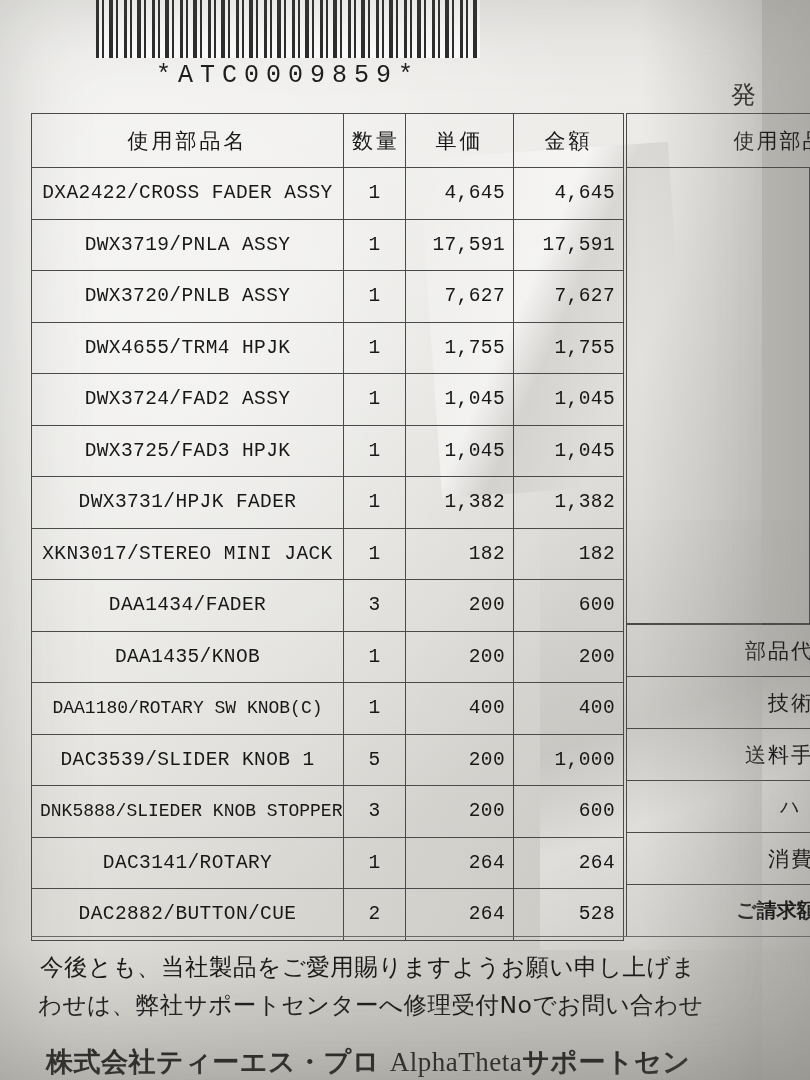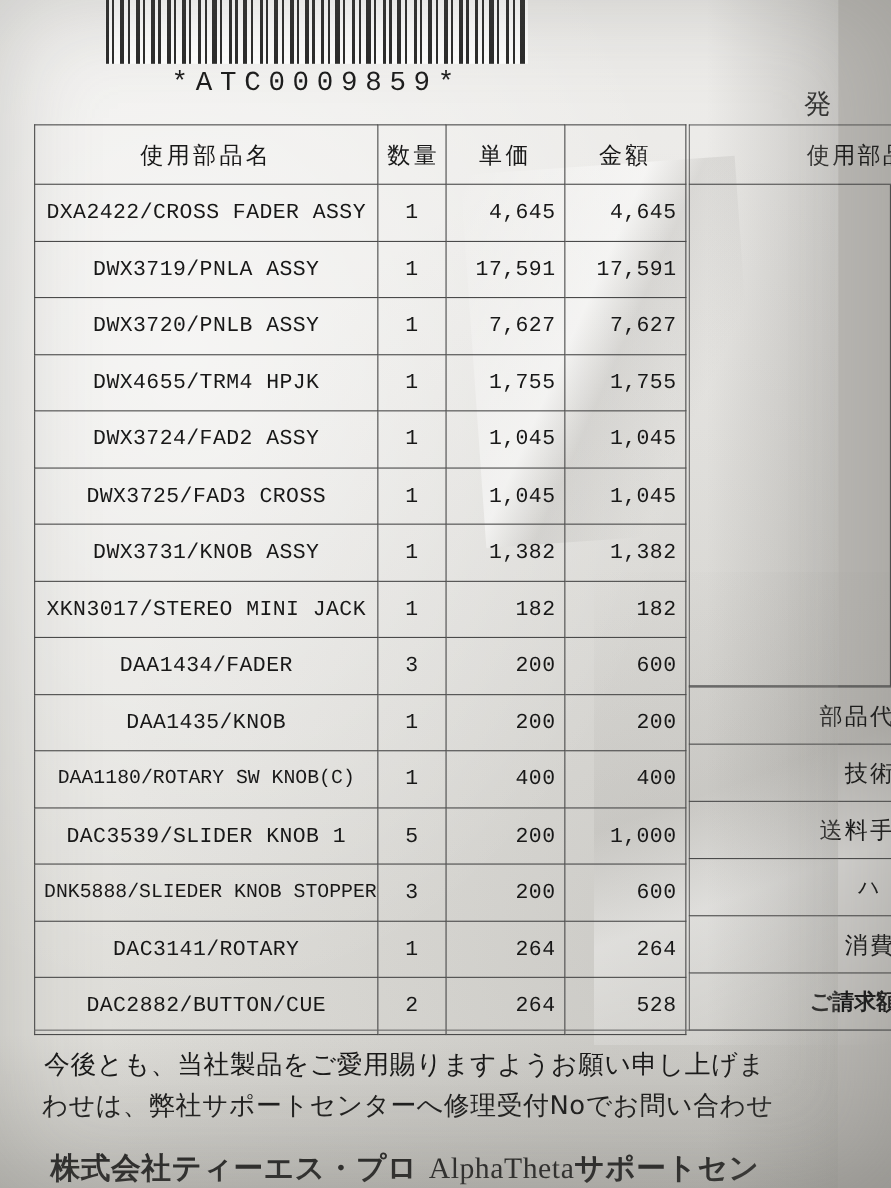--- a/index.html
+++ b/index.html
@@ -266,27 +266,27 @@
           <td class="price">1,755</td>
           <td class="amount">1,755</td>
         </tr>
         <tr>
           <td class="name">DWX3724/FAD2 ASSY</td>
           <td class="qty">1</td>
           <td class="price">1,045</td>
           <td class="amount">1,045</td>
         </tr>
         <tr>
-          <td class="name">DWX3725/FAD3 CROSS</td>
+          <td class="name">DWX3725/FAD3 HPJK</td>
           <td class="qty">1</td>
           <td class="price">1,045</td>
           <td class="amount">1,045</td>
         </tr>
         <tr>
-          <td class="name">DWX3731/KNOB ASSY</td>
+          <td class="name">DWX3731/HPJK FADER</td>
           <td class="qty">1</td>
           <td class="price">1,382</td>
           <td class="amount">1,382</td>
         </tr>
         <tr>
           <td class="name">XKN3017/STEREO MINI JACK</td>
           <td class="qty">1</td>
           <td class="price">182</td>
           <td class="amount">182</td>
         </tr>

